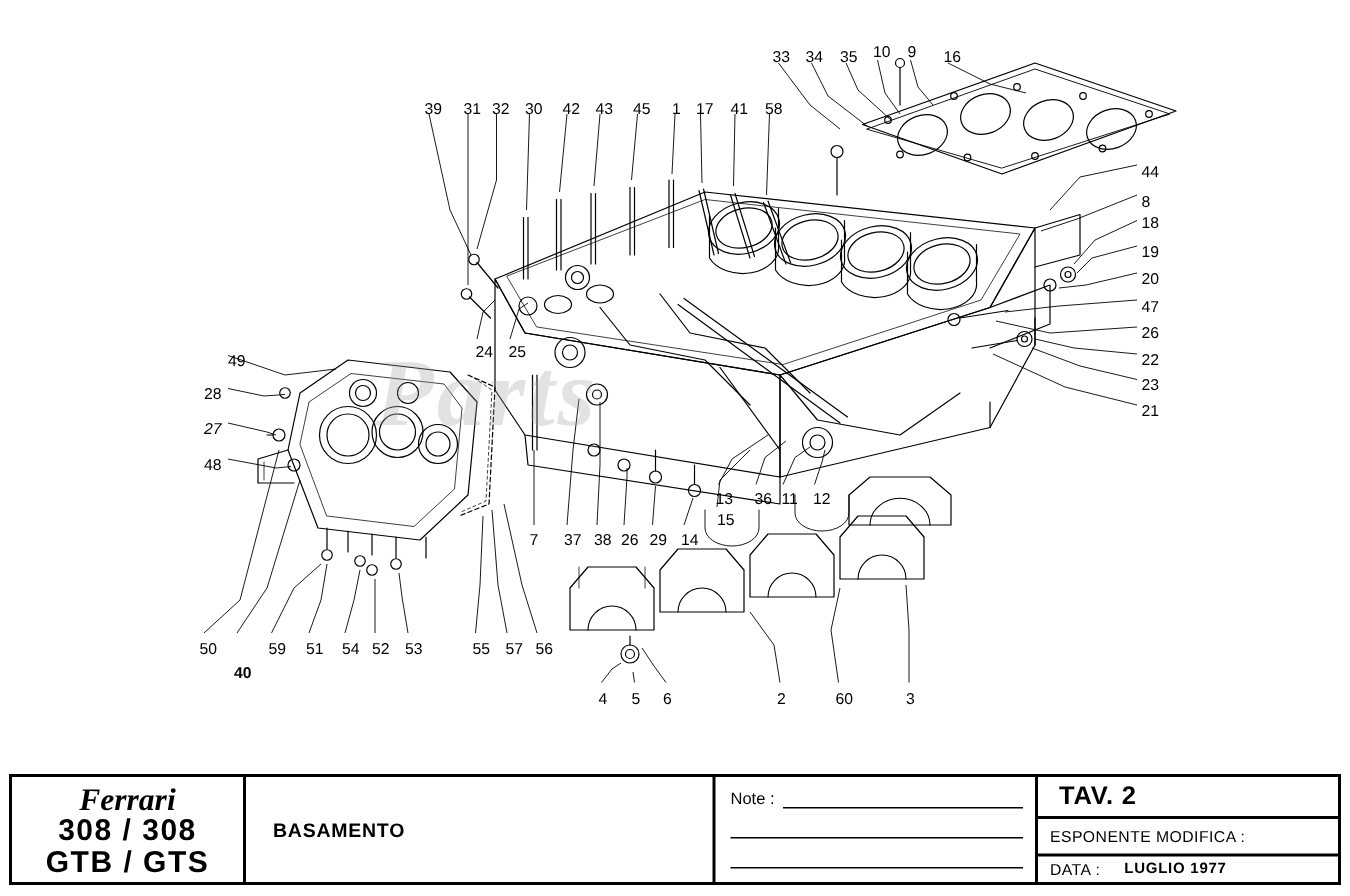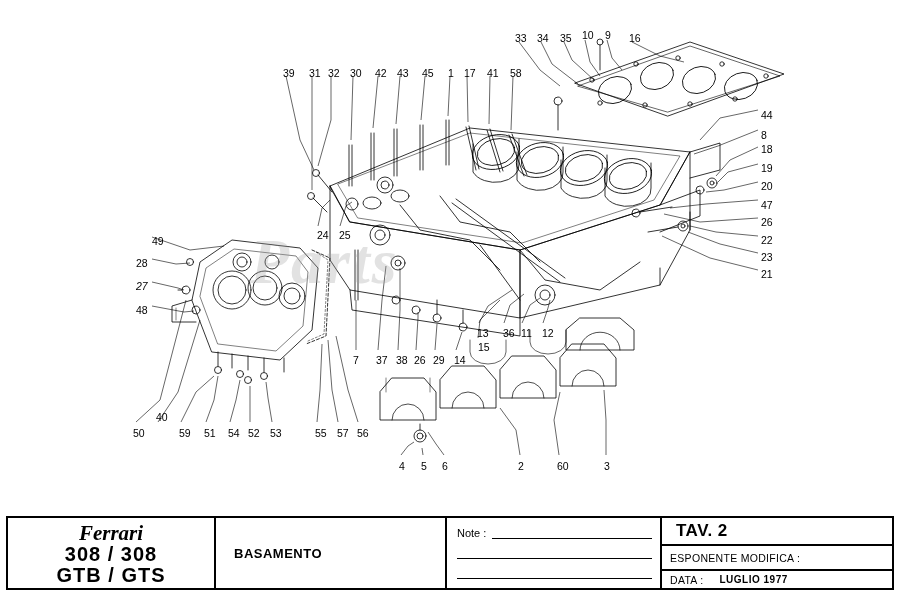--- a/index.html
+++ b/index.html
@@ -65,21 +65,21 @@
     left: 6px;
     top: 516px;
     width: 888px;
     height: 74px;
     border: 2px solid #000;
     box-sizing: border-box;
     display: flex;
     background: #fff;
   }
   .tb-logo {
-    width: 208px;
+    width: 156px;
     border-right: 2px solid #000;
     box-sizing: border-box;
     display: flex;
     flex-direction: column;
     align-items: center;
     justify-content: center;
     padding-top: 2px;
   }
   .logo-ferrari {
     font-family: "Liberation Serif", serif;
@@ -129,21 +129,21 @@
     font-size: 11px;
     margin-bottom: 9px;
   }
   .note-label { margin-right: 6px; }
   .note-line {
     flex: 1;
     border-bottom: 1px solid #000;
     height: 10px;
   }
   .tb-right {
-    width: 230px;
+    width: 200px;
     box-sizing: border-box;
     display: flex;
     flex-direction: column;
   }
   .tb-tav {
     height: 26px;
     border-bottom: 2px solid #000;
     display: flex;
     align-items: center;
     padding-left: 14px;
@@ -472,21 +472,21 @@
         <div class="callout" style="left: 521px; top: 328px;">11</div>
         <div class="callout" style="left: 542px; top: 328px;">12</div>
         <div class="callout" style="left: 478px; top: 342px;">15</div>
         <div class="callout" style="left: 353px; top: 355px;">7</div>
         <div class="callout" style="left: 376px; top: 355px;">37</div>
         <div class="callout" style="left: 396px; top: 355px;">38</div>
         <div class="callout" style="left: 414px; top: 355px;">26</div>
         <div class="callout" style="left: 433px; top: 355px;">29</div>
         <div class="callout" style="left: 454px; top: 355px;">14</div>
         <div class="callout" style="left: 133px; top: 428px;">50</div>
-        <div class="callout" style="left: 156px; top: 412px;">40</div>
+        <div class="callout" style="left: 156px; top: 444px; font-weight: bold;">40</div>
         <div class="callout" style="left: 179px; top: 428px;">59</div>
         <div class="callout" style="left: 204px; top: 428px;">51</div>
         <div class="callout" style="left: 228px; top: 428px;">54</div>
         <div class="callout" style="left: 248px; top: 428px;">52</div>
         <div class="callout" style="left: 270px; top: 428px;">53</div>
         <div class="callout" style="left: 315px; top: 428px;">55</div>
         <div class="callout" style="left: 337px; top: 428px;">57</div>
         <div class="callout" style="left: 357px; top: 428px;">56</div>
         <div class="callout" style="left: 399px; top: 461px;">4</div>
         <div class="callout" style="left: 421px; top: 461px;">5</div>

